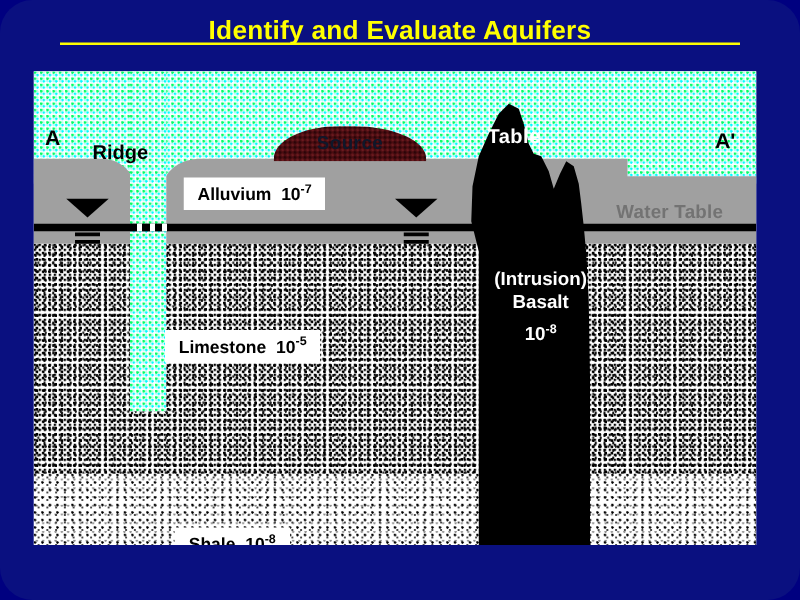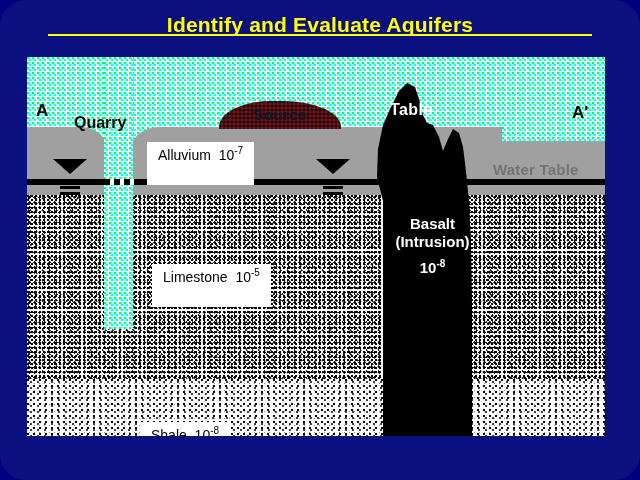--- a/index.html
+++ b/index.html
@@ -199,27 +199,27 @@
   }
   #mark-a  { left: 9px;  top: 44px; }
   #mark-a2 { left: 545px; top: 46px; }
 
   
   .unit-box {
     position: absolute;
     background: #ffffff;
     color: #000000;
     font-size: 14px;
-    font-weight: normal;
-    padding: 6px 11px 22px 11px;
+    font-weight: bold;
+    padding: 6px 11px 5px 11px;
     white-space: nowrap;
     line-height: 1.05;
   }
   #box-alluvium { left: 120px; top: 85px; }
-  #box-limestone { left: 125px; top: 207px; }
+  #box-limestone { left: 105px; top: 207px; }
   #box-shale { left: 113px; top: 333px; margin-top: 32px; }
   .unit-box sup, .exp {
     font-size: 10px;
     vertical-align: super;
     line-height: 0;
   }
 
   
   #quarry-label {
     position: absolute;
@@ -333,27 +333,27 @@
           <i></i>
           <i></i>
         </div>
     </div>
 
     <div id="water-table-label">Water Table</div>
 
     <div class="section-mark" id="mark-a">A</div>
     <div class="section-mark" id="mark-a2">A'</div>
 
-    <div id="quarry-label">Quarry</div>
+    <div id="quarry-label">Ridge</div>
 
     <div id="ridge-label">Table</div>
 
     <div id="basalt-label">
+      <div>(Intrusion)</div>
       <div>Basalt</div>
-      <div>(Intrusion)</div>
       <div id="basalt-exp"><span>10</span><span class="exp">-8</span></div>
     </div>
 
     <div class="unit-box" id="box-alluvium"><span>Alluvium</span>&nbsp;&nbsp;<span>10</span><span class="exp">-7</span></div>
 
     <div class="unit-box" id="box-limestone"><span>Limestone</span>&nbsp;&nbsp;<span>10</span><span class="exp">-5</span></div>
 
     <div class="unit-box" id="box-shale"><span>Shale</span>&nbsp;&nbsp;<span>10</span><span class="exp">-8</span></div>
 
   </div>

